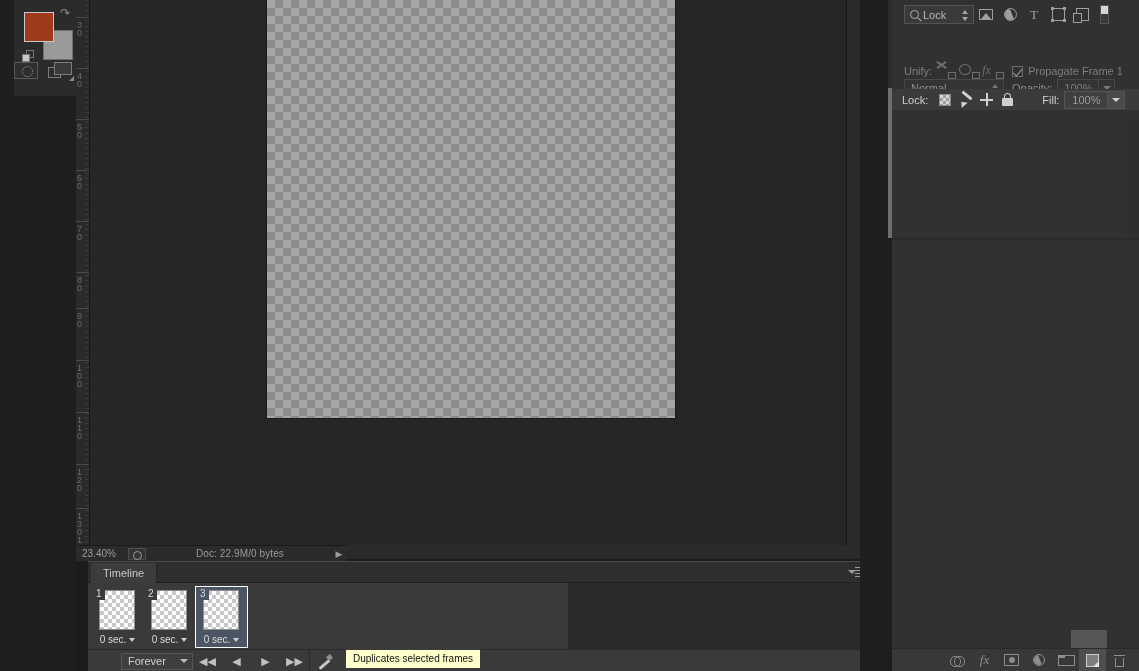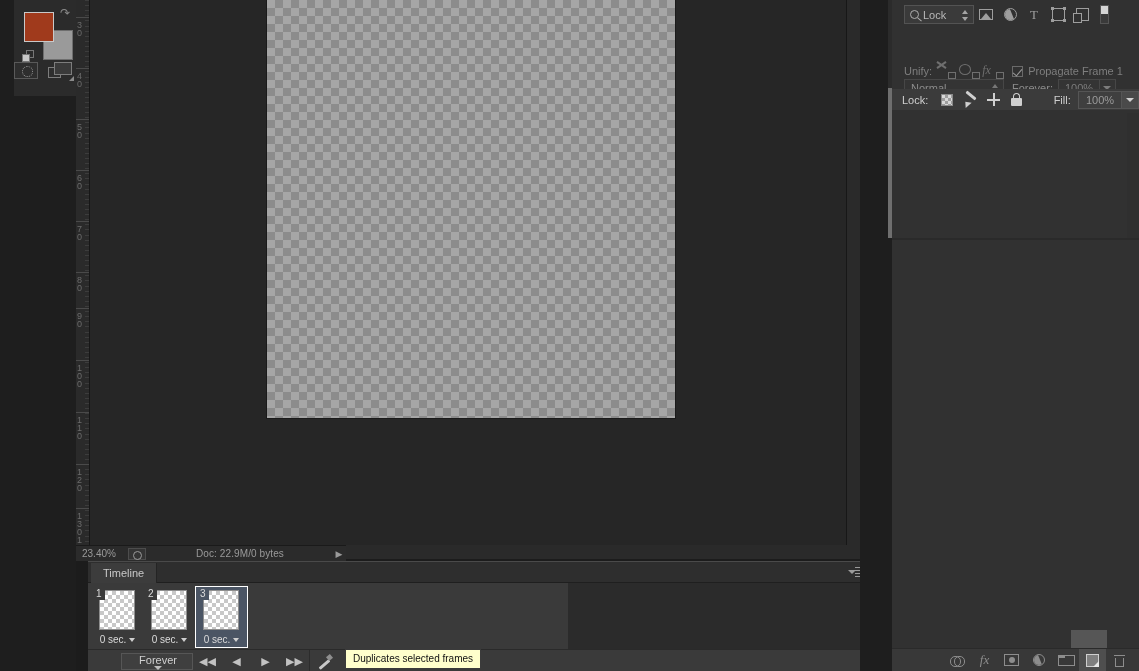--- a/index.html
+++ b/index.html
@@ -188,21 +188,21 @@
 
   #timeline-toolbar{
     position:absolute; left:0; top:87px; width:784px; height:23px;
     background:#3a3a3a; border-top:1px solid #2a2a2a;
     display:flex; align-items:center;
   }
   #loop-select{
     margin-left:33px; width:72px; height:17px;
     background:#3f3f3f; border:1px solid #565656;
     display:flex; align-items:center; justify-content:space-between;
-    padding:0 4px 0 6px; color:#d0d0d0; font-size:11px;flex-direction:column;
+    padding:0 4px 0 6px; color:#d0d0d0; font-size:11px;
   }
   #loop-select .caret{ width:0;height:0;border-left:4px solid transparent;border-right:4px solid transparent;border-top:4px solid #bdbdbd;}
   .tl-btn{
     width:29px; height:23px; display:flex; align-items:center; justify-content:center;
     color:#c2c2c2; font-size:11px;
   }
   .tl-btn.sep{ border-left:1px solid #2c2c2c; }
   .ic-tween{ width:15px;height:15px; position:relative; }
   .ic-tween::before{
     content:""; position:absolute; left:1px; top:9px; width:13px; height:3px;
@@ -325,21 +325,21 @@
   }
   #propagate-check::after{
     content:""; position:absolute; left:2px; top:0px; width:4px; height:8px;
     border:solid #9a9a9a; border-width:0 1.6px 1.6px 0; transform:rotate(40deg);
   }
 
   
   #lock-row{
     position:absolute; left:0; top:89px; width:247px; height:21px;
     background:#3b3b3b; display:flex; align-items:center; padding-left:10px;
-    color:#cfcfcf; font-size:11px;justify-content:space-between;
+    color:#cfcfcf; font-size:11px;
   }
   .lock-ic{ width:21px; height:16px; display:flex; align-items:center; justify-content:center; }
   .li-trans{
     width:12px;height:12px;
     background-image:
       linear-gradient(45deg,#9e9e9e 25%, transparent 25%, transparent 75%, #9e9e9e 75%),
       linear-gradient(45deg,#9e9e9e 25%, #d8d8d8 25%, #d8d8d8 75%, #9e9e9e 75%);
     background-size:6px 6px; background-position:0 0,3px 3px;
     border:1px solid #8a8a8a;
   }
@@ -762,21 +762,21 @@
   </div>
 
   <div id="blend-row">
     <div id="blend-select">
       <span>Normal</span>
       <span class="stepper">
           <i class="up"></i>
           <i class="dn"></i>
         </span>
     </div>
-    <div id="opacity-label">Forever:</div>
+    <div id="opacity-label">Opacity:</div>
     <div style="display:flex;align-items:center;">
       <div id="opacity-field">100%</div>
       <div id="opacity-caret">
           <span class="c"></span>
         </div>
     </div>
   </div>
 
   <div id="unify-row">
     <span>Unify:</span>

